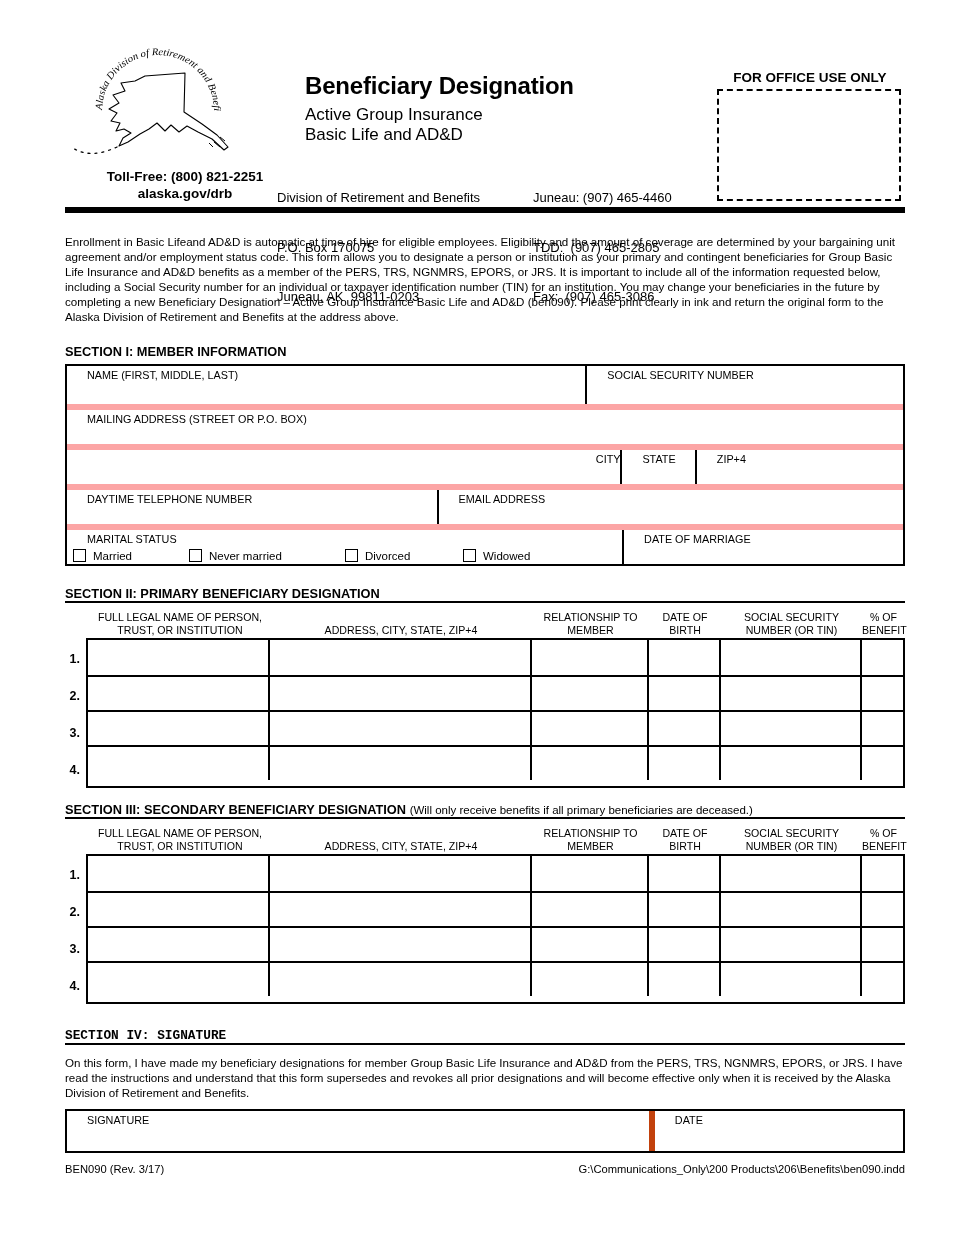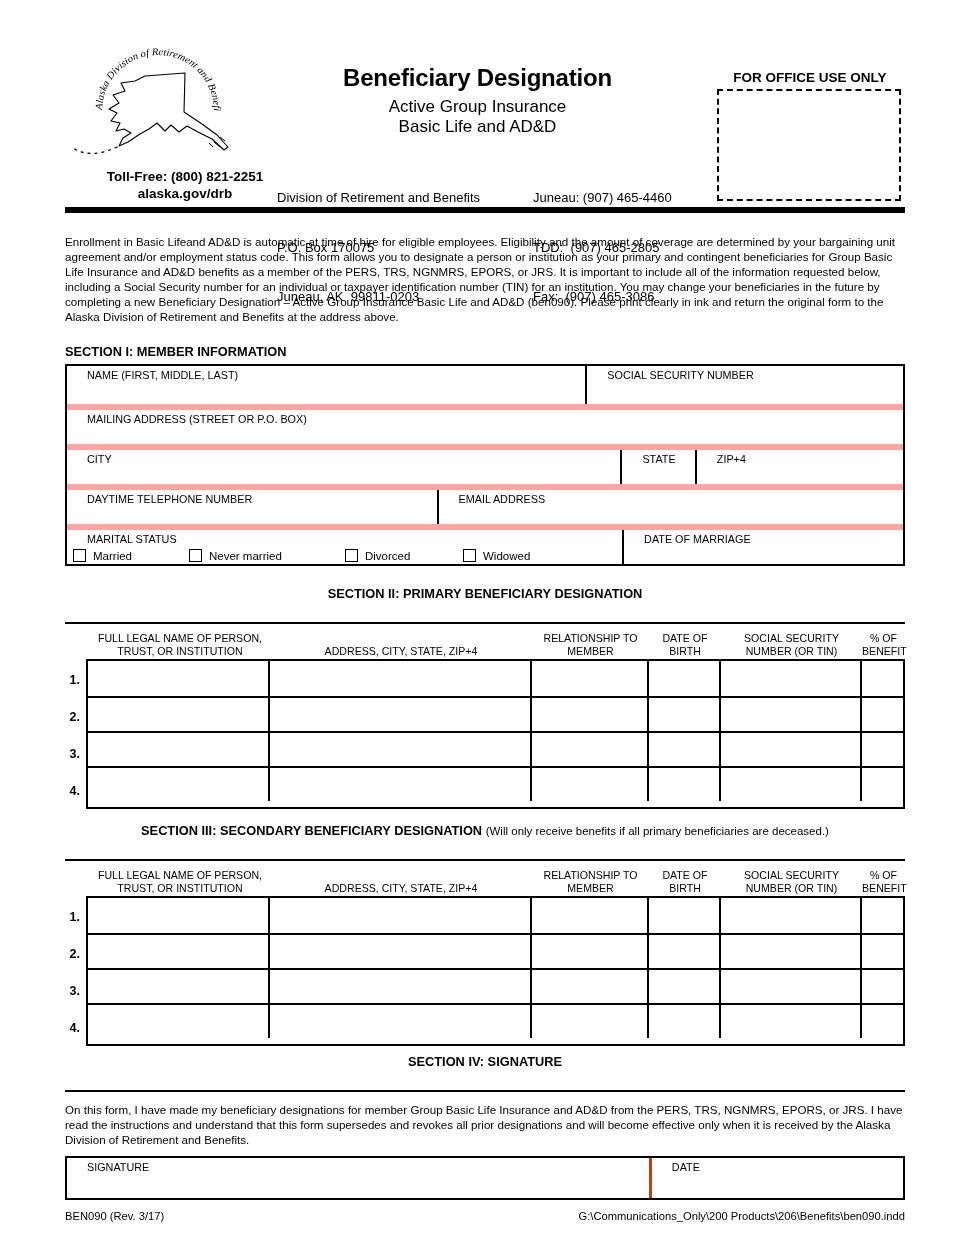--- a/index.html
+++ b/index.html
@@ -4,49 +4,49 @@
 <style>
   * { margin:0; padding:0; box-sizing:border-box; }
   html,body { background:#e8e8e8; }
   body { font-family:"Liberation Sans", sans-serif; color:#000; }
   .page { width:970px; height:1250px; background:#fff; padding:0 65px; position:relative; overflow:hidden; }
 
   
   .hdr { position:relative; height:207px; }
   .logo { position:absolute; left:5px; top:40px; width:170px; height:125px; }
   .tollfree { position:absolute; left:0; top:168px; width:240px; text-align:center; font-weight:bold; font-size:13.5px; line-height:17px; }
-  .titleblock { position:absolute; left:240px; top:64px; width:345px; text-align:center; }
+  .titleblock { position:absolute; left:240px; top:72px; width:345px; }
   .titleblock h1 { font-size:24px; font-weight:bold; letter-spacing:-0.2px; }
   .titleblock .sub { font-size:17px; line-height:20px; margin-top:5px; }
   .titleblock .sub2 { font-size:17px; line-height:20px; }
   .addr { position:absolute; left:212px; top:157px; font-size:13px; line-height:16.5px; white-space:pre-wrap; }
   .phones { position:absolute; left:468px; top:157px; font-size:13px; line-height:16.5px; white-space:pre-wrap; }
   .office-label { position:absolute; left:650px; top:70px; width:190px; text-align:center; font-weight:bold; font-size:13.5px; }
   .office-box { position:absolute; left:652px; top:89px; width:184px; height:112px; border:2px dashed #000; }
   .bar { height:6px; background:#000; }
 
   
   .intro { margin-top:22px; font-size:11.6px; line-height:14.9px; }
 
   
   .sec-title { margin-top:20px; font-size:12.8px; font-weight:bold; }
-  .sec-title.ruled { border-bottom:2px solid #000; padding-bottom:21px;text-align:center; }
+  .sec-title.ruled { border-bottom:2px solid #000; padding-bottom:0; }
   .sec-title .note { font-weight:normal; font-size:11.5px; }
 
   
   .t1 { margin-top:5px; border:2px solid #000; }
   .t1 .r { display:flex; border-top:6px solid #fca5a5; }
   .t1 .r:first-child { border-top:none; }
   .t1 .c { border-left:2px solid #000; }
   .t1 .c:first-child { border-left:none; }
   .t1 .r1 { height:38px; } .t1 .r2,.t1 .r3,.t1 .r4,.t1 .r5 { height:40px; }
   .lbl { display:block; font-size:10.8px; padding:3px 0 0 20px; }
   .c.name { width:62%; } .c.ssn { width:38%; }
   .c.mailing { width:100%; }
-  .c.city { width:66.2%; } .c.state { width:8.9%; } .c.zip { width:24.9%; }
+  .c.city { width:66.2%;text-align:right; } .c.state { width:8.9%; } .c.zip { width:24.9%; }
   .c.phone { width:44.2%; } .c.email { width:55.8%; }
   .c.marital { width:66.4%; } .c.mdate { width:33.6%; }
   .opts { display:flex; align-items:center; padding:4px 12px 0 6px; }
   .opt { display:flex; align-items:center; }
   .opt.o0 { width:116px; } .opt.o1 { width:156px; } .opt.o2 { width:118px; }
   .box { width:13px; height:13px; border:1.5px solid #000; margin-right:7px; flex:0 0 auto; }
   .optlbl { font-size:11.5px; }
 
   
   .bt-head { display:flex; margin-left:25px; margin-top:8px; align-items:flex-end; }
@@ -58,21 +58,21 @@
   .bgrid { flex:1; border:2px solid #000; }
   .brow { display:flex; height:35px; border-top:2px solid #000; }
   .brow:first-child { border-top:none; }
   .bcell { border-left:2px solid #000; }
   .bcell:first-child { border-left:none; }
   .bh.w5 { flex:0 0 43px; width:43px; }
 
   
   .s4text { margin-top:10px; font-size:11.6px; line-height:15px; }
   .sig { margin-top:9px; border:2px solid #000; display:flex; height:44px; }
-  .sig .c { border-left:3px solid #c2410c; }
+  .sig .c { border-left:6px solid #c2410c; }
   .sig .c:first-child { border-left:none; }
   .sig .sigc { width:69.6%;border-radius:19px; } .sig .datec { width:30.4%; }
 
   
   .foot { margin-top:10px; display:flex; justify-content:space-between; font-size:11.2px; }
 </style>
 </head>
 <body>
 
 <div class="page">
@@ -292,21 +292,21 @@
         <div class="bcell w0"></div>
           <div class="bcell w1"></div>
           <div class="bcell w2"></div>
           <div class="bcell w3"></div>
           <div class="bcell w4"></div>
           <div class="bcell w5"></div>
       </div>
     </div>
   </div>
 
-  <div class="sec-title ruled" style="margin-top:8px;">SECTION IV: SIGNATURE</div>
+  <div class="sec-title ruled" style="margin-top:24px;font-family:Liberation Mono, monospace;">SECTION IV: SIGNATURE</div>
   <p class="s4text">On this form, I have made my beneficiary designations for member Group Basic Life Insurance and AD&amp;D from the PERS, TRS, NGNMRS, EPORS, or JRS. I have read the instructions and understand that this form supersedes and revokes all prior designations and will become effective only when it is received by the Alaska Division of Retirement and Benefits.</p>
   <div class="sig">
     <div class="c sigc">
         <span class="lbl">SIGNATURE</span>
       </div>
     <div class="c datec">
         <span class="lbl">DATE</span>
       </div>
   </div>
 

